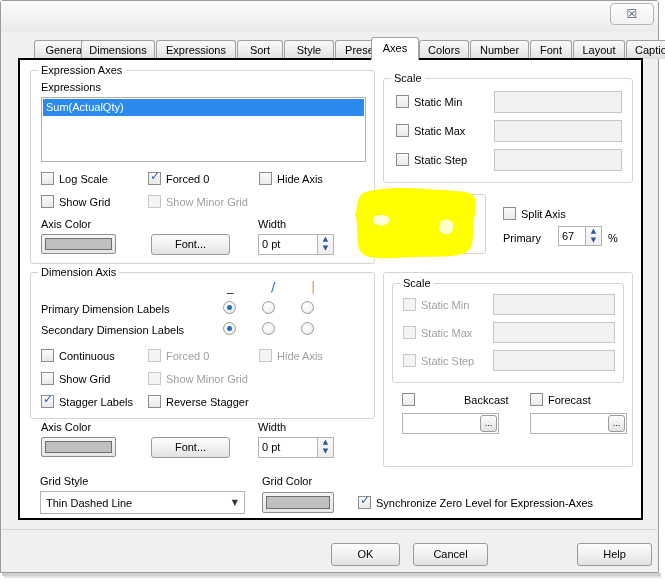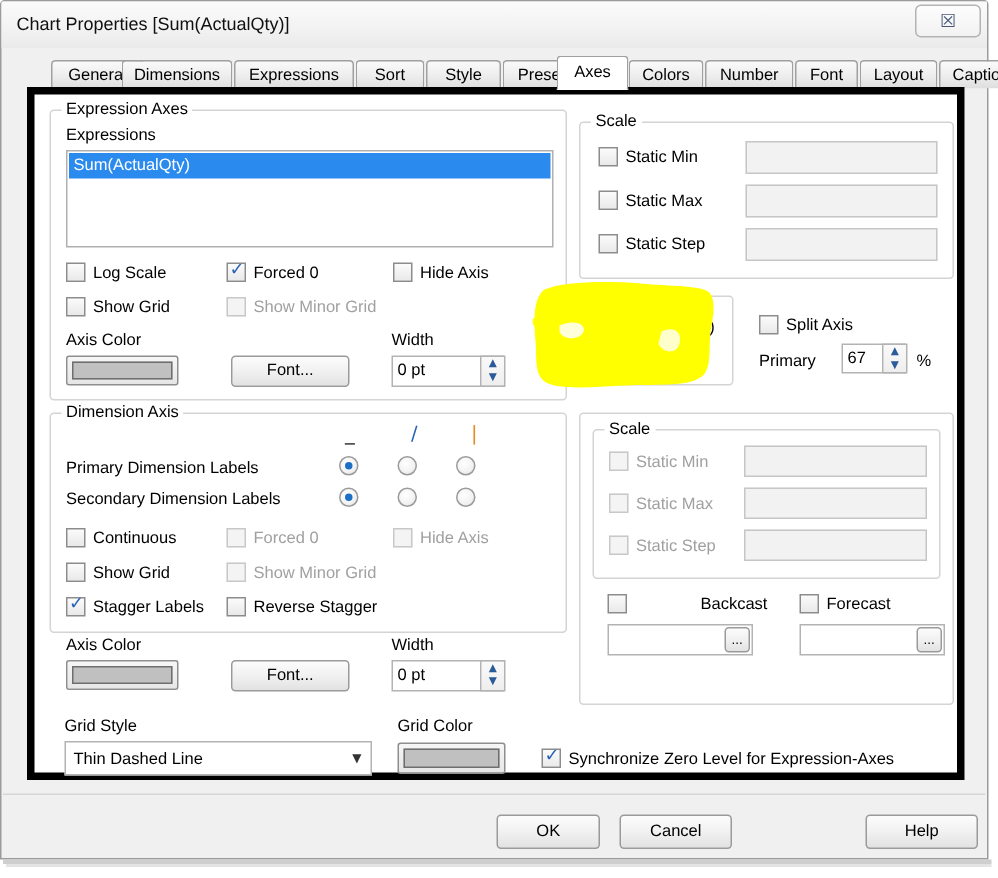--- a/index.html
+++ b/index.html
@@ -74,21 +74,21 @@
     background: #ffffff;
     border: 1px solid #a0a0a0;
     border-bottom: 1px solid #ffffff;
     z-index: 5;
   }
 
   
   #panel {
     position: absolute; left: 17px; top: 57px; width: 625px; height: 462px;
     background: #ffffff;
-    border: 5px solid #000000;
+    border: 2px solid #000000;
     box-sizing: border-box;
   }
 
   
   .group {
     position: absolute;
     border: 1px solid #d4d4d4;
     border-radius: 3px;
     box-sizing: border-box;
   }
@@ -267,21 +267,20 @@
     position: absolute; left: 1px; top: 528px; width: 655px; height: 1px;
     background: #d6d6d6;
   }
 </style>
 </head>
 <body>
 
 <div id="window">
 
   <div id="titlebar">
-    <div id="title-text">Chart Properties [Sum(ActualQty)]</div>
     <div id="close-btn">
       <div class="glyph">☒</div>
     </div>
   </div>
 
   <div id="tabstrip">
     <div class="tab" style="left:16px;   width:62px;">General</div>
     <div class="tab" style="left:63px;  width:74px;">Dimensions</div>
     <div class="tab" style="left:138px; width:80px;">Expressions</div>
     <div class="tab" style="left:219px; width:46px;">Sort</div>

